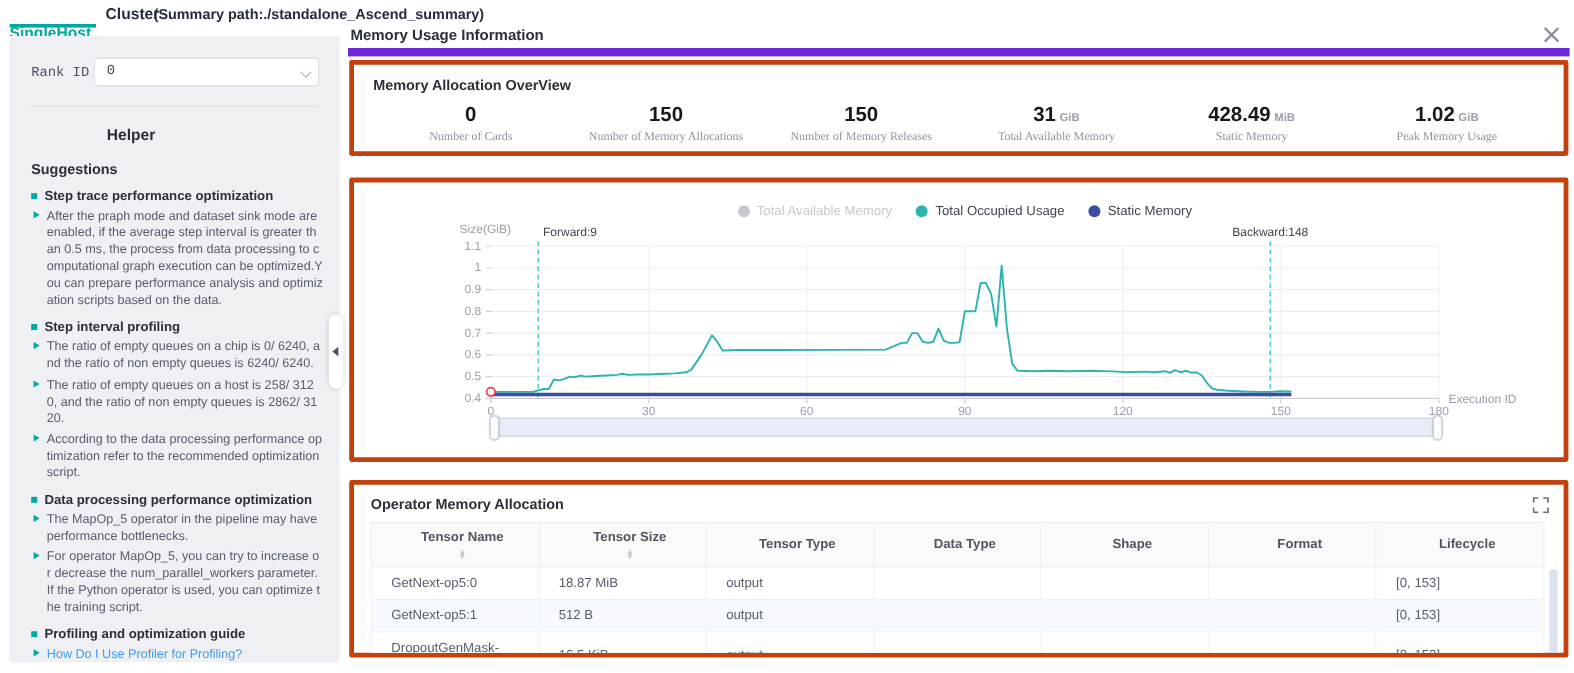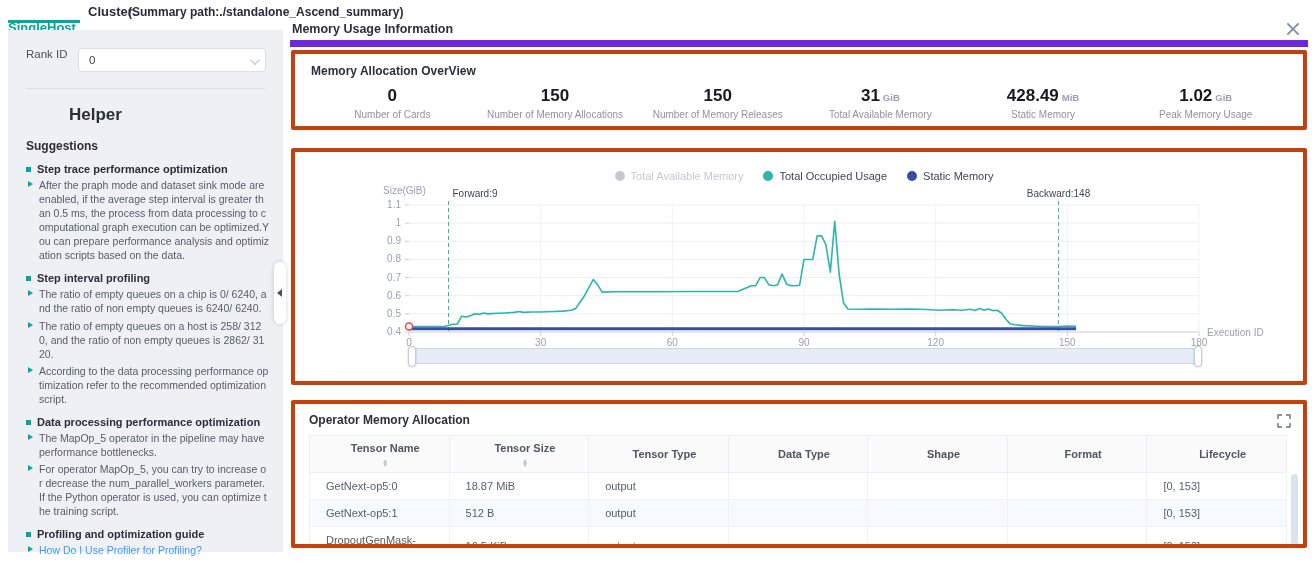--- a/index.html
+++ b/index.html
@@ -11,30 +11,30 @@
   .topbar { position:absolute; left:0; top:0; width:100%; height:26px; background:#fff; }
   .tab { position:absolute; top:4px; font-size:13px; font-weight:bold; cursor:pointer; }
   .tab-active { color:#00a99d;margin-top:16px; }
   .tab-underline { position:absolute; left:8px; top:20px; width:72px; height:3px; background:#00a99d; }
   .tab-idle { color:#252b3a; }
   .summary-path { position:absolute; left:128px; top:5px; font-size:12px; font-weight:bold; color:#252b3a; }
 
   
   .sidebar { position:absolute; left:8px; top:30px; width:275px; height:522px;
              background:#eef0f3; padding:14px 14px 0 10px; }
-  .rank-row { display:flex; align-items:flex-start; margin:4px 0 0 8px; }
+  .rank-row { display:flex; align-items:center; margin:4px 0 0 8px;font-family:Liberation Mono, monospace; }
   .rank-label { font-size:11.5px; color:#4c5261; width:52px; }
   .rank-select { position:relative; width:188px; height:24px; background:#fff;
                  border:1px solid #dcdfe6; border-radius:3px; font-size:11.5px; color:#444;
                  line-height:22px; padding-left:10px; cursor:pointer; }
   .rank-caret { position:absolute; right:8px; top:9px; width:7px; height:7px;
                 border-right:1.5px solid #b6bac2; border-bottom:1.5px solid #b6bac2;
                 transform:rotate(45deg) translateY(-2px); }
   .side-divider { border:none; border-top:1px solid #dcdfe3; margin:16px 4px 0 8px; }
-  .helper-title { font-size:17px; font-weight:bold; color:#2b2f38; margin:16px 0 0 4px;padding-left:47px; }
+  .helper-title { font-size:13px; font-weight:bold; color:#2b2f38; margin:16px 0 0 24px;padding-left:47px; }
   .sugg-title { font-size:12px; font-weight:bold; color:#2b2f38; margin:14px 0 2px 8px; }
   .sec-title { display:flex; align-items:baseline; margin:10px 0 3px 8px; }
   .sq { width:5px; height:5px; background:#00a99d; flex:0 0 5px; margin-right:6px;
         position:relative; top:-1px; }
   .sec-title-text { font-size:11px; font-weight:bold; color:#2b2f38; }
   .s-item { display:flex; margin:3px 0 3px 8px; }
   .tri { width:0; height:0; border-top:3.5px solid transparent; border-bottom:3.5px solid transparent;
          border-left:5px solid #00a99d; flex:0 0 5px; margin:3px 6px 0 2px; }
   .s-item-text { font-size:10.5px; line-height:1.34; color:#575d6c; word-break:break-all; width:232px; }
   .s-item-link { color:#3d9df6; cursor:pointer; }
@@ -56,21 +56,21 @@
   .close-btn:after { transform:rotate(-45deg); }
 
   .panel { border:4px solid #c2410c; border-radius:2px; background:#fff; }
   .panel-title { font-size:12px; font-weight:bold; color:#2b2f38; }
 
   .panel-overview { position:absolute; left:1px; top:28px; width:1016px; height:80px; padding:10px 16px 0; }
   .stats { display:flex; margin-top:8px; }
   .stat { flex:1; text-align:center; }
   .stat-val { font-size:17px; font-weight:bold; color:#17181c; }
   .stat-unit { font-size:9.5px; font-weight:bold; color:#9aa0ab; margin-left:3px; }
-  .stat-label { font-size:10px; color:#8d939e; margin-top:3px; }
+  .stat-label { font-size:10px; color:#8d939e; margin-top:3px;font-family:Liberation Serif, serif; }
 
   .panel-chart { position:absolute; left:1px; top:126px; width:1016px; height:237px; padding:10px 16px 0; }
   .chart-box { position:relative; width:984px; height:205px; margin-top:2px; left:-16px; }
   .legend { position:absolute; left:114px; top:6px; width:790px; display:flex;
             justify-content:center; gap:20px; }
   .lg { display:flex; align-items:center; gap:6px; font-size:11px; color:#41454e; cursor:pointer; }
   .lg .dot { width:10px; height:10px; border-radius:50%; }
   .lg.off { color:#c6c9ce; }
   .zoom-slider { position:absolute; left:116px; top:184px; width:788px; height:16px;
                  background:#e7ecf5; border:1px solid #ccd6ea; border-radius:3px; cursor:pointer; }

